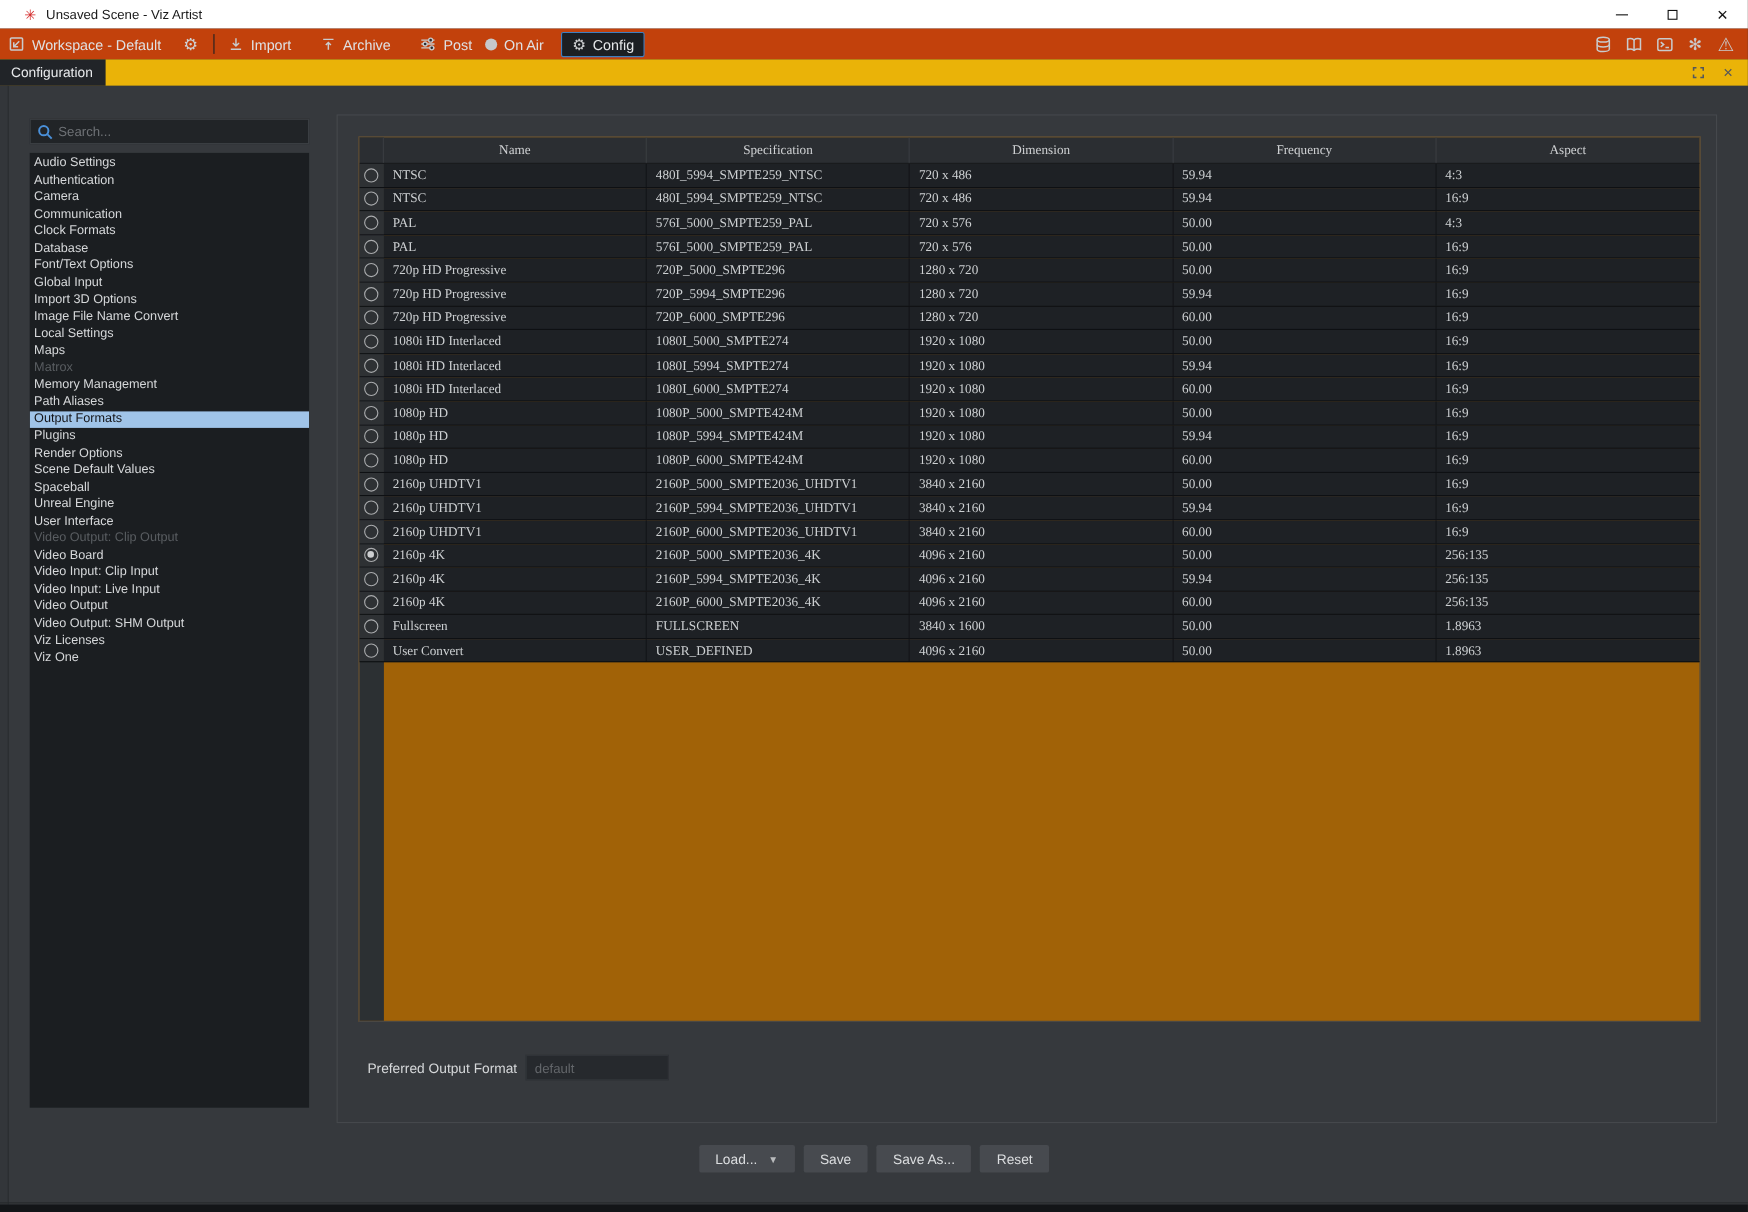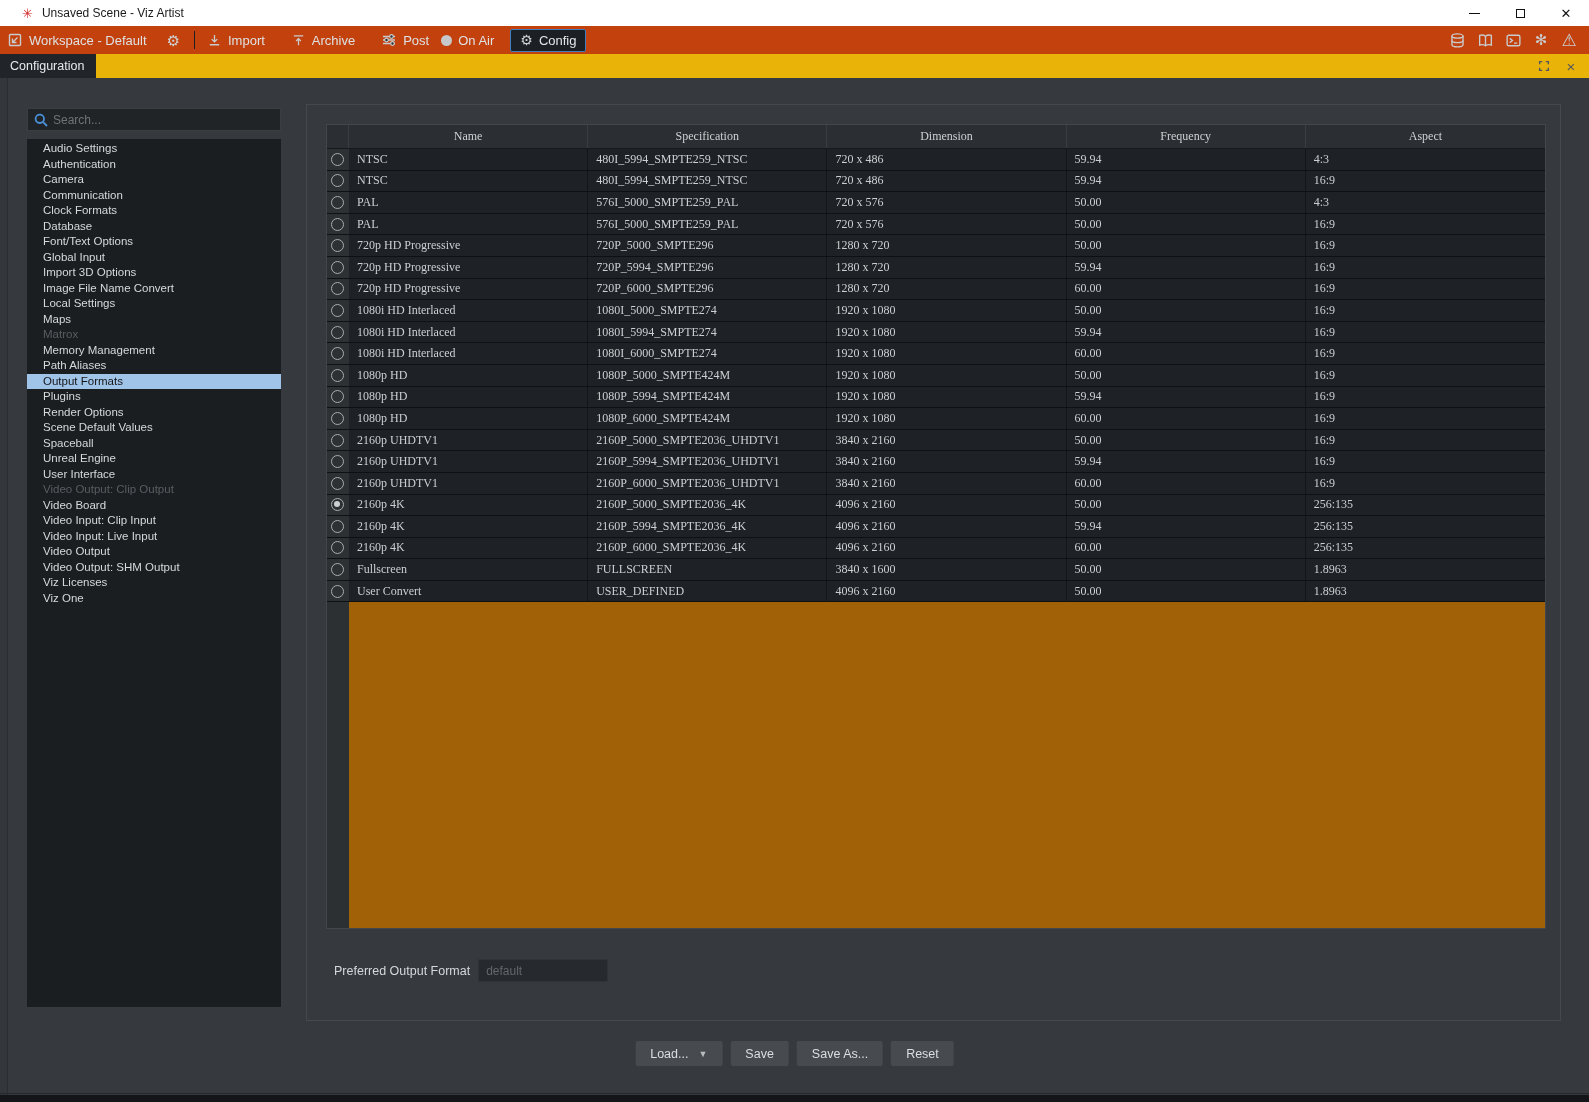--- a/index.html
+++ b/index.html
@@ -65,21 +65,21 @@
   }
   .search-box input {
     background:transparent; border:none; outline:none; color:#c8cacc;
     font-family:"Liberation Sans", sans-serif; font-size:12px; width:210px;
   }
   .search-box input::placeholder { color:#6f7276; }
   .nav-list {
     position:absolute; left:27px; top:61px; width:254px; height:868px;
     background:#1b1e21; overflow:hidden; padding-top:2px;
   }
-  .nav-item { height:15.5px; line-height:15.5px; font-size:11.5px; color:#d6d8da; padding-left:16px; white-space:nowrap; cursor:default; }
+  .nav-item { height:15.5px; line-height:15.5px; font-size:11.5px; color:#d6d8da; padding-left:4px; white-space:nowrap; cursor:default; }
   .nav-item.disabled { color:#595d61; }
   .nav-item.selected { background:#a0c4e8; color:#141417; }
 
   
   .content-panel {
     position:absolute; left:306px; top:26px; width:1255px; height:917px;
     border:1px solid #45484c;
   }
   .table-frame {
     position:absolute; left:19px; top:19px; width:1220px; height:805px;

